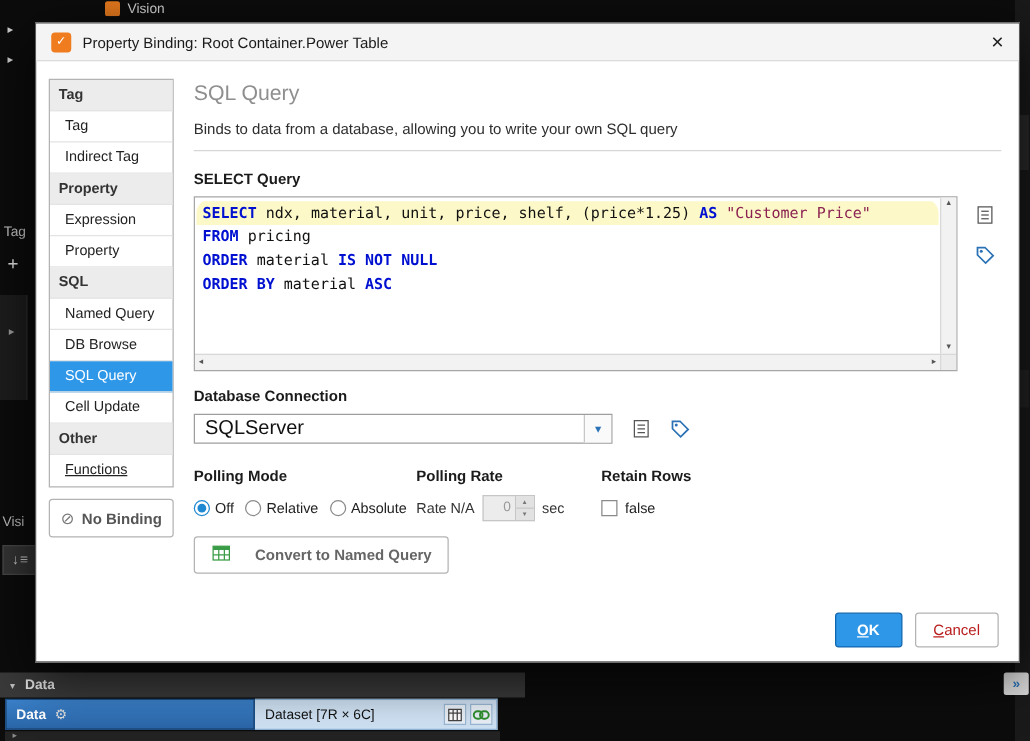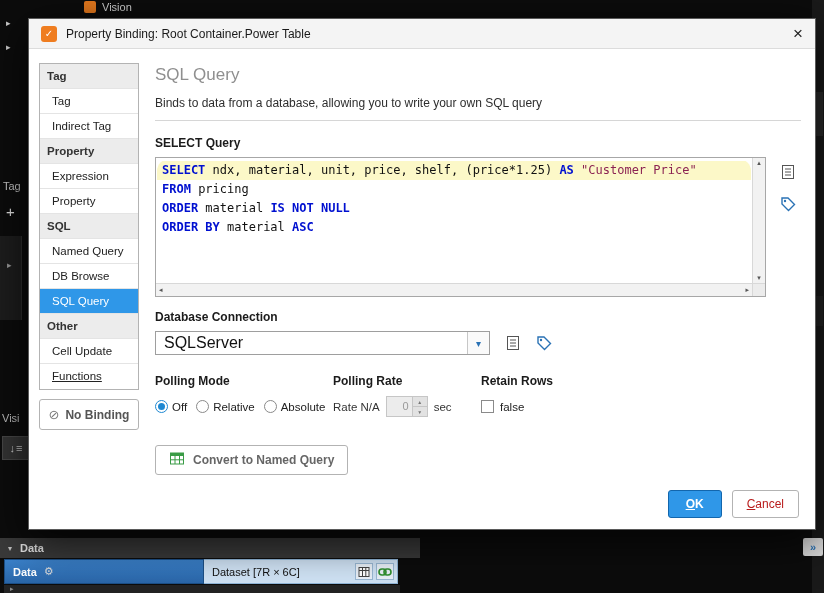--- a/index.html
+++ b/index.html
@@ -115,22 +115,22 @@
   .radio.on::after{content:"";position:absolute;left:2px;top:2px;right:2px;bottom:2px;border-radius:50%;background:#1e88d2;}
   .rate-row{display:flex;align-items:center;gap:6px;font-size:11.5px;color:#333;}
   .spinner{width:42px;height:21px;border:1px solid #c6c6c6;background:#ececec;display:flex;}
   .spin-val{flex:1;text-align:right;padding-right:3px;color:#9a9a9a;font-size:11px;line-height:19px;}
   .spin-btns{width:15px;display:flex;flex-direction:column;border-left:1px solid #c6c6c6;}
   .spin-btn{flex:1;display:flex;align-items:center;justify-content:center;font-size:5px;color:#777;background:#e2e2e2;}
   .spin-btn + .spin-btn{border-top:1px solid #c6c6c6;}
   .check-row{display:flex;align-items:center;gap:6px;font-size:11.5px;color:#222;}
   .checkbox{width:13px;height:13px;border:1px solid #8a8a8a;background:#fff;flex:0 0 auto;}
 
-  .convert-btn{display:inline-flex;align-items:center;gap:8px;height:30px;padding:0 13px;border:1px solid #b3b3b3;
-               border-radius:3px;background:#fff;color:#666;font-weight:bold;font-size:12px;margin-top:16px;
+  .convert-btn{display:inline-flex;align-items:center;gap:19px;height:30px;padding:0 13px;border:1px solid #b3b3b3;
+               border-radius:3px;background:#fff;color:#666;font-weight:bold;font-size:12px;margin-top:0;
                font-family:inherit;}
 
   .footer{position:absolute;right:16px;bottom:12px;display:flex;gap:10px;}
   .btn{height:28px;border-radius:3px;font-size:12px;font-family:inherit;display:flex;align-items:center;justify-content:center;}
   .btn .lbl{display:block;}
   .btn .lbl::first-letter{text-decoration:underline;}
   .btn-ok{min-width:54px;background:#2f97e8;border:1px solid #1266ad;color:#fff;font-weight:bold;padding:0 12px;}
   .btn-cancel{min-width:66px;background:#fff;border:1px solid #b3b3b3;color:#b91c1c;padding:0 14px;}
 </style>
 </head>
@@ -208,22 +208,22 @@
           <div class="lrow lhead">Tag</div>
           <div class="lrow litem">Tag</div>
           <div class="lrow litem">Indirect Tag</div>
           <div class="lrow lhead">Property</div>
           <div class="lrow litem">Expression</div>
           <div class="lrow litem">Property</div>
           <div class="lrow lhead">SQL</div>
           <div class="lrow litem">Named Query</div>
           <div class="lrow litem">DB Browse</div>
           <div class="lrow litem sel">SQL Query</div>
+          <div class="lrow litem">Cell Update</div>
           <div class="lrow lhead">Other</div>
-          <div class="lrow litem">Cell Update</div>
           <div class="lrow litem">Functions</div>
         </div>
         <button class="nobind">
           <span class="nbico">⊘</span>
           <span>No Binding</span>
         </button>
       </div>
 
       <div class="content">
         <div class="ctitle">SQL Query</div>

